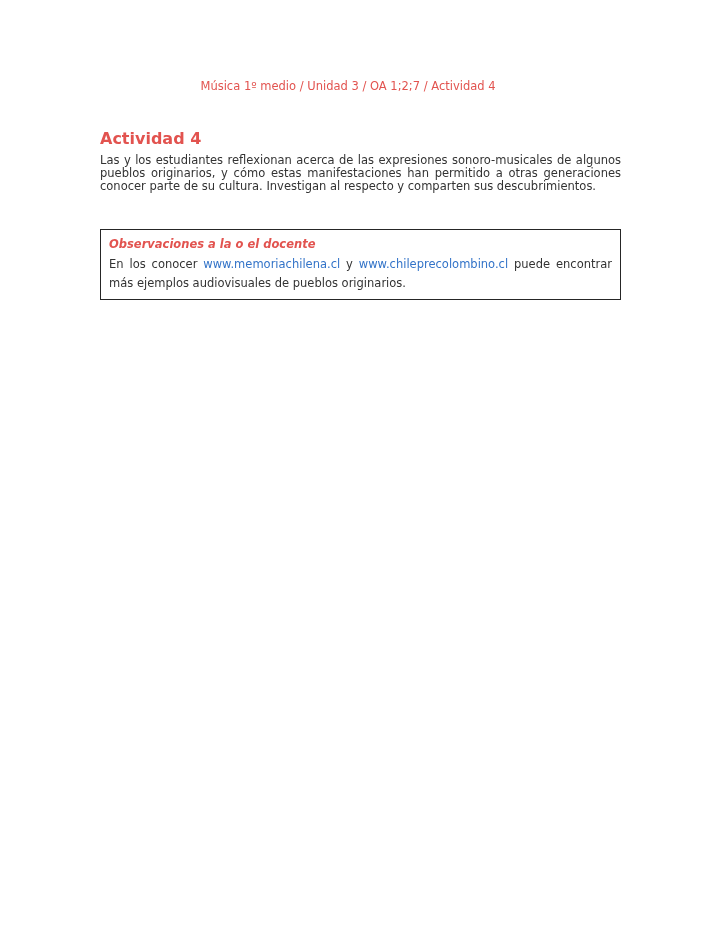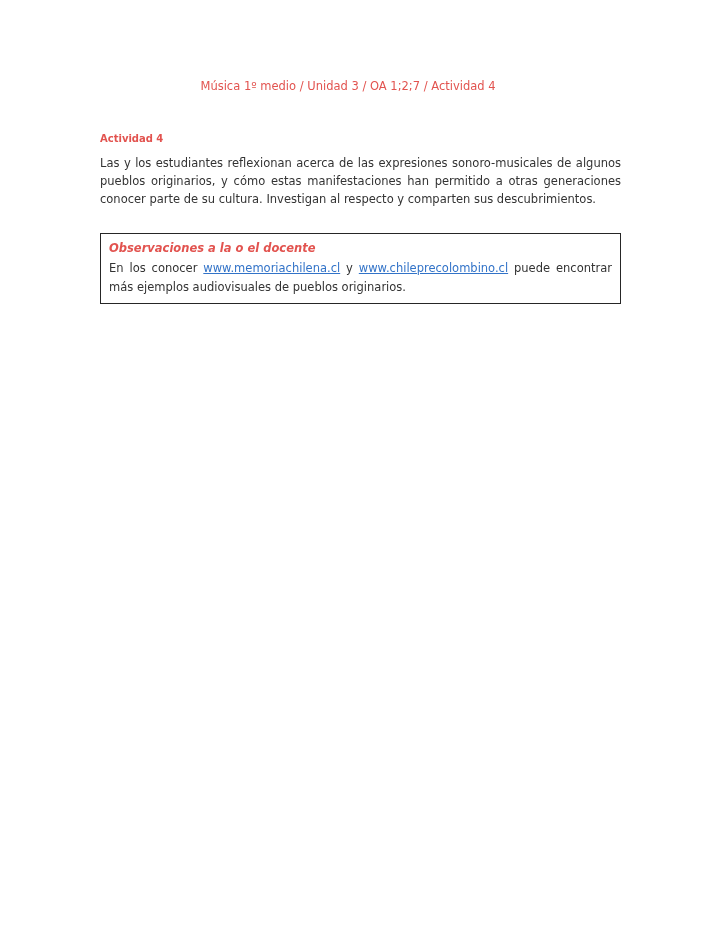--- a/index.html
+++ b/index.html
@@ -22,50 +22,49 @@
     text-align: center;
     color: #e2534f;
     line-height: 19.5px;
   }
   .content {
     margin-left: 100px;
     width: 521px;
   }
   .activity-heading {
     margin: 32px 0 0 0;
-    font-size: 10px;
+    font-size: 16px;
     font-weight: bold;
     color: #e2534f;
     line-height: 19.5px;
   }
   .activity-paragraph {
     margin: 6px 0 0 0;
     text-align: justify;
-    line-height: 18px;
+    line-height: 13px;
   }
   .observations-box {
-    margin-top: 25px;
+    margin-top: 36px;
     border: 1px solid #262626;
     padding: 5px 8px 5px 8px;
     box-sizing: border-box;
     width: 521px;
   }
   .observations-heading {
     font-weight: bold;
     font-style: italic;
     color: #e2534f;
     line-height: 19.5px;
   }
   .observations-text {
     text-align: justify;
     line-height: 19.5px;
   }
   a.doc-link {
     color: #3273c8;
-    text-decoration: underline;
     cursor: pointer;
   }
 </style>
 </head>
 <body>
 
 <div class="page">
 
   <div class="breadcrumb">Música 1º medio / Unidad 3 / OA 1;2;7 / Actividad 4</div>
 

